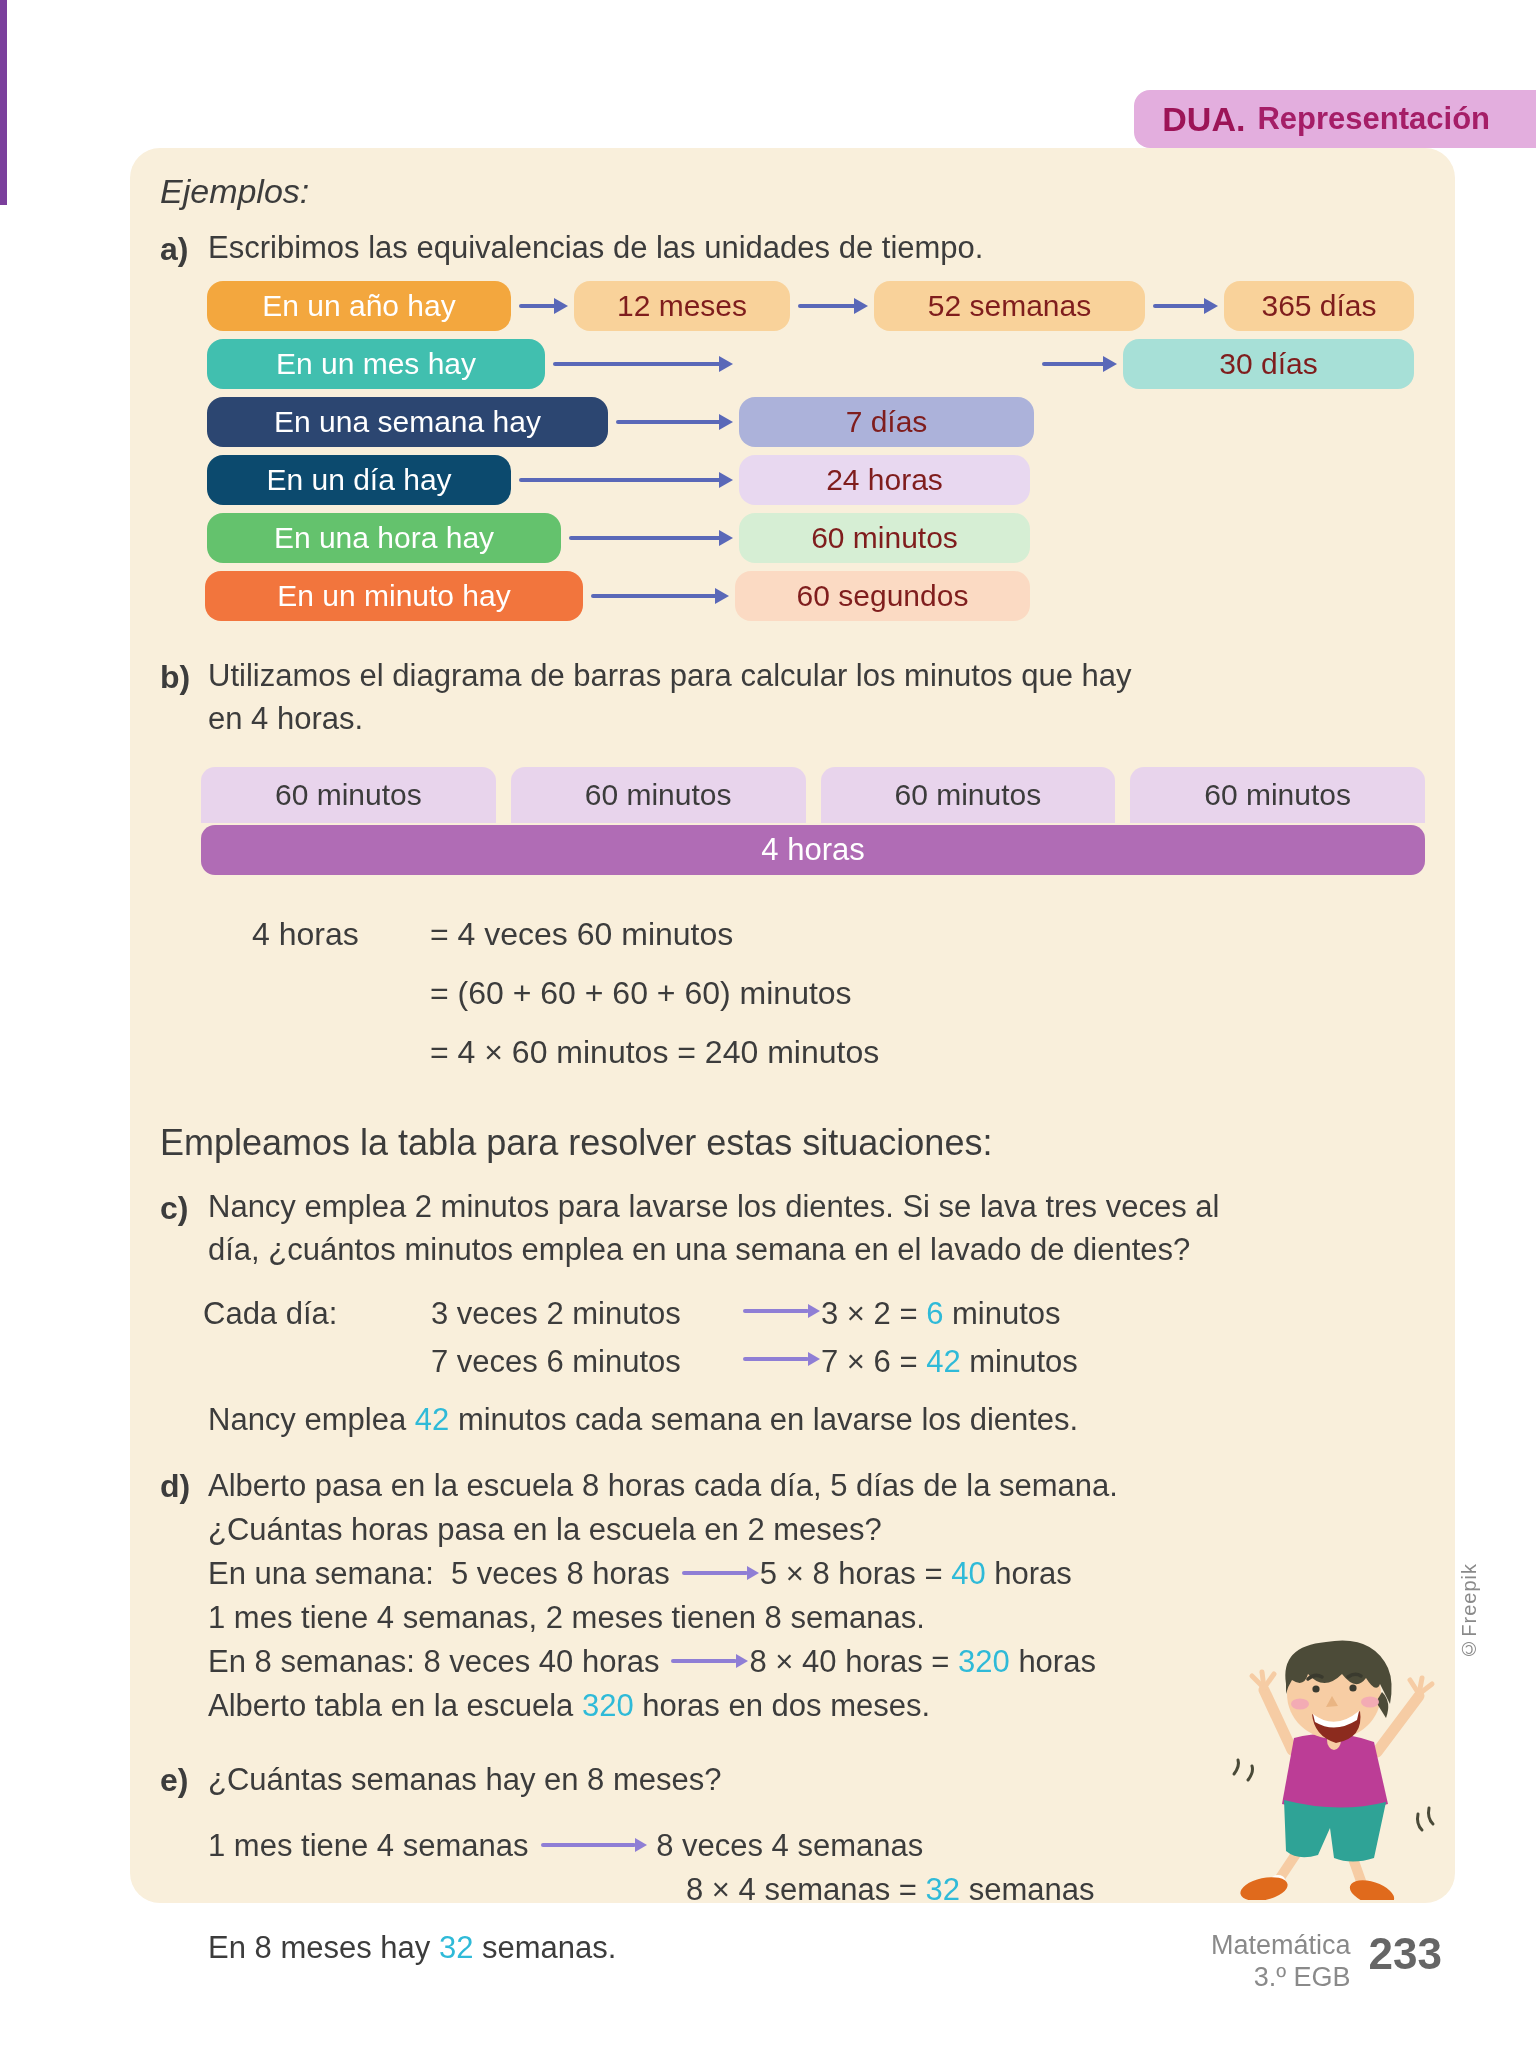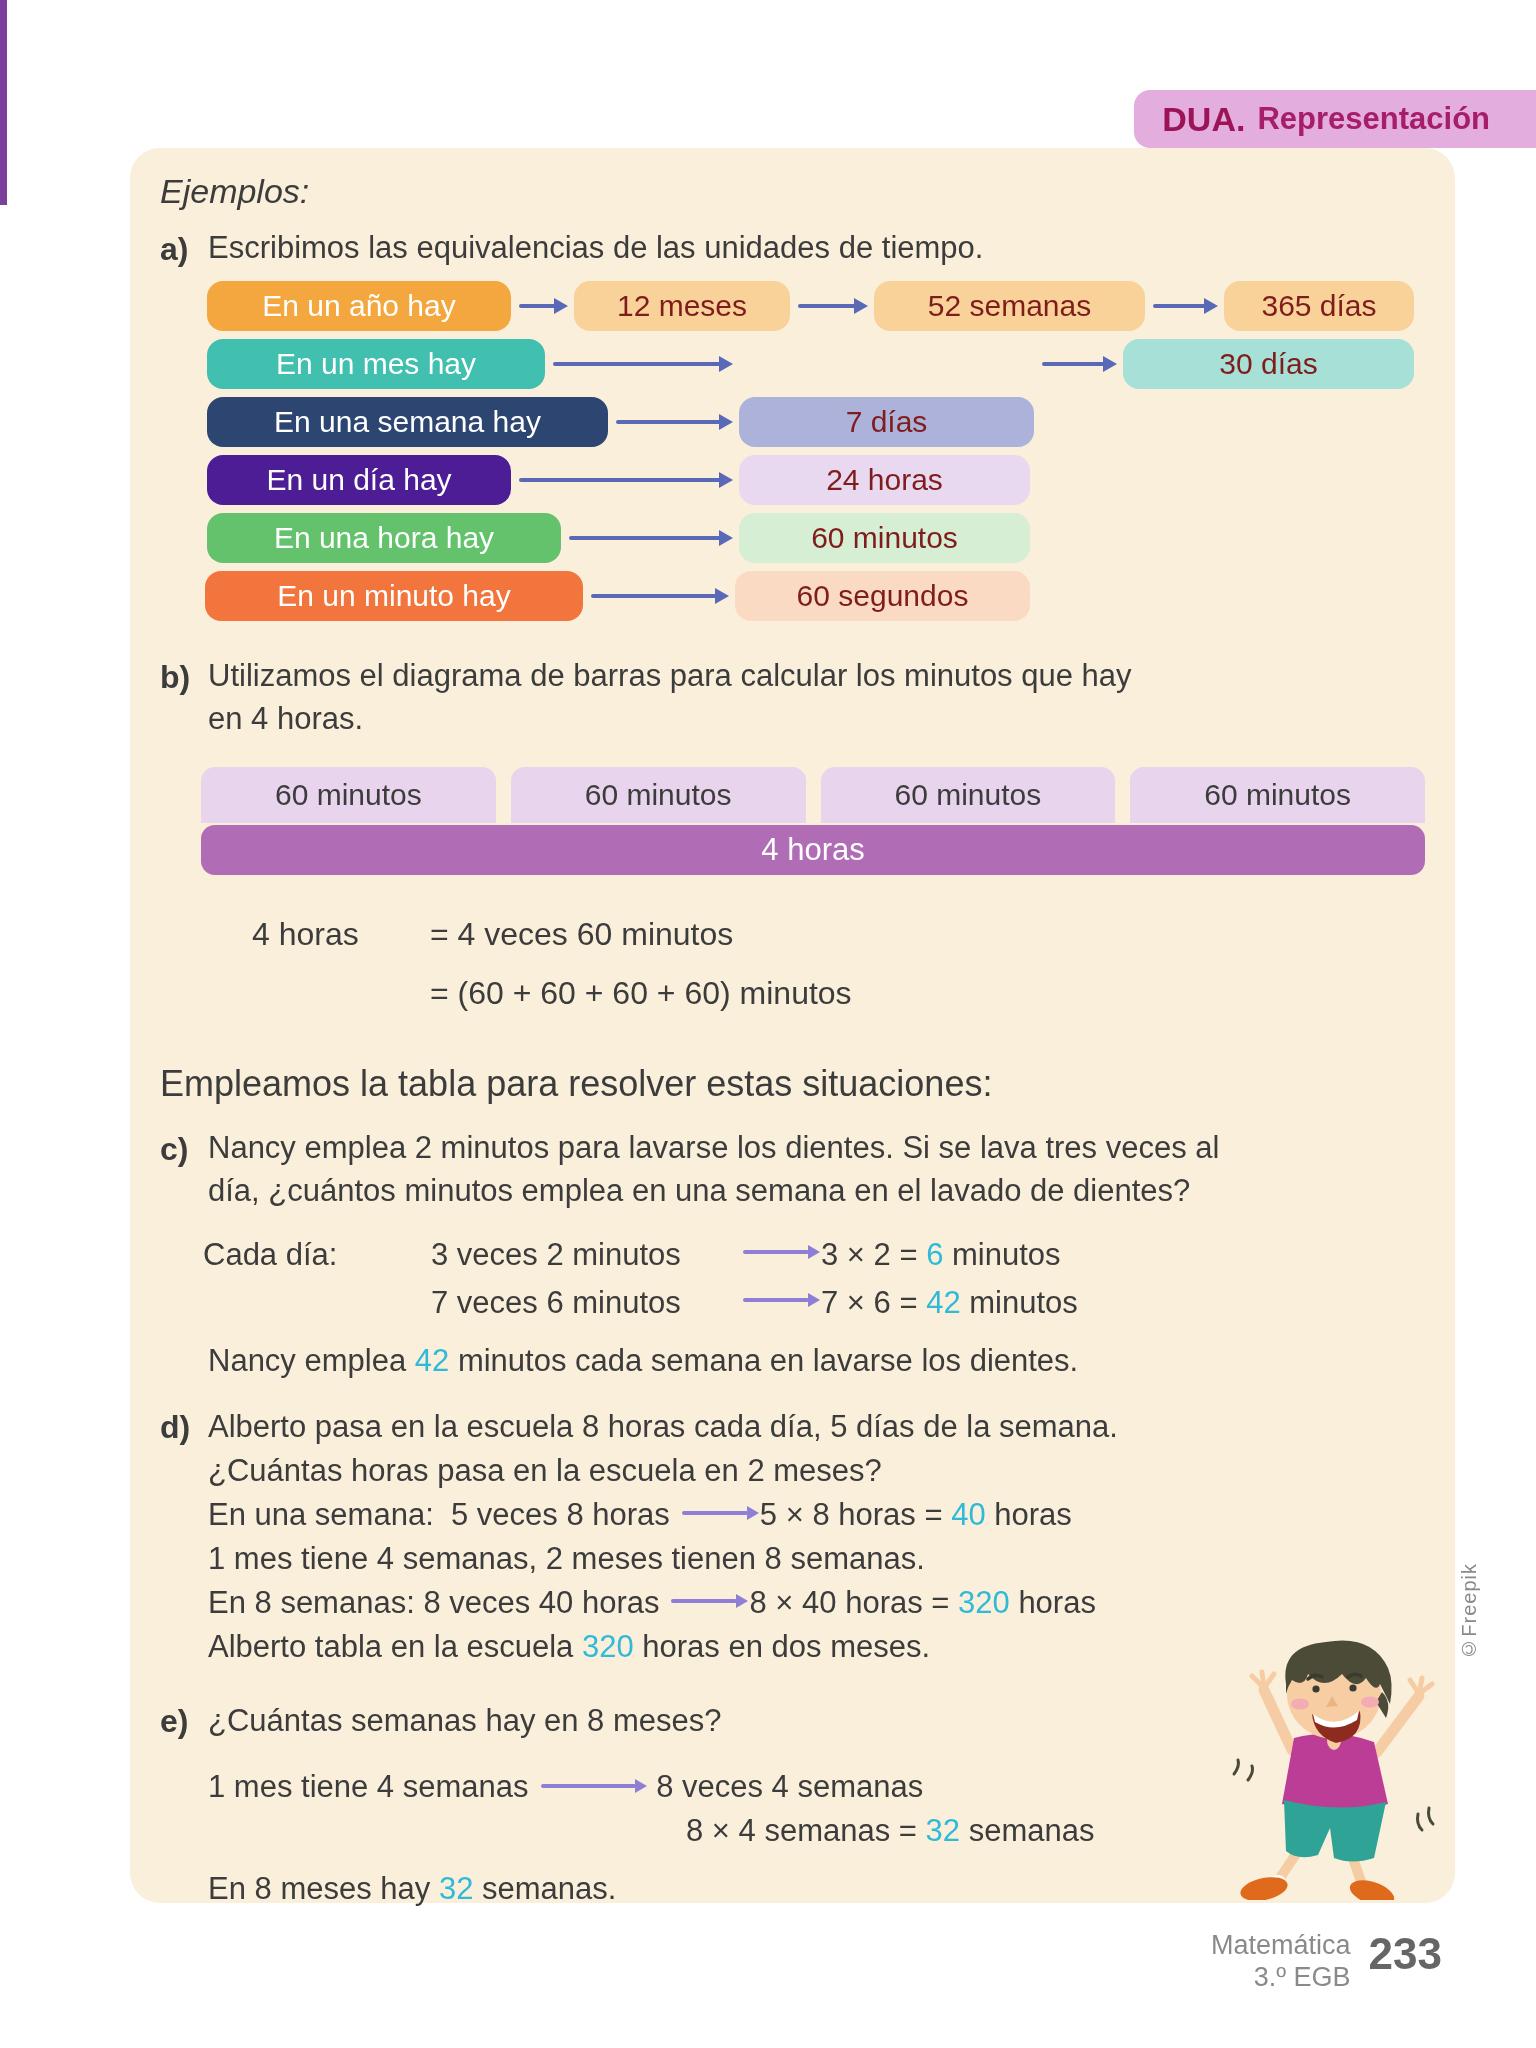--- a/index.html
+++ b/index.html
@@ -114,21 +114,21 @@
       <div class="pill tgt" style="left: 714px; top: 0px; width: 271px; background: rgb(249, 210, 154);">52 semanas</div>
       <div class="harrow" style="left: 993px; top: 23px; width: 53px; background: rgb(90, 104, 184); border-left-color: rgb(90, 104, 184); color: rgb(90, 104, 184);"></div>
       <div class="pill tgt" style="left: 1064px; top: 0px; width: 190px; background: rgb(249, 210, 154);">365 días</div>
       <div class="pill src" style="left: 47px; top: 58px; width: 338px; background: rgb(65, 191, 175);">En un mes hay</div>
       <div class="harrow" style="left: 393px; top: 81px; width: 168px; background: rgb(90, 104, 184); border-left-color: rgb(90, 104, 184); color: rgb(90, 104, 184);"></div>
       <div class="harrow" style="left: 882px; top: 81px; width: 63px; background: rgb(90, 104, 184); border-left-color: rgb(90, 104, 184); color: rgb(90, 104, 184);"></div>
       <div class="pill tgt" style="left: 963px; top: 58px; width: 291px; background: rgb(167, 224, 215);">30 días</div>
       <div class="pill src" style="left: 47px; top: 116px; width: 401px; background: rgb(44, 70, 113);">En una semana hay</div>
       <div class="harrow" style="left: 456px; top: 139px; width: 105px; background: rgb(90, 104, 184); border-left-color: rgb(90, 104, 184); color: rgb(90, 104, 184);"></div>
       <div class="pill tgt" style="left: 579px; top: 116px; width: 295px; background: rgb(172, 178, 218);">7 días</div>
-      <div class="pill src" style="left: 47px; top: 174px; width: 304px; background: #4c1d95;">En un día hay</div>
+      <div class="pill src" style="left: 47px; top: 174px; width: 304px; background: #0c4a6e;">En un día hay</div>
       <div class="harrow" style="left: 359px; top: 197px; width: 202px; background: rgb(90, 104, 184); border-left-color: rgb(90, 104, 184); color: rgb(90, 104, 184);"></div>
       <div class="pill tgt" style="left: 579px; top: 174px; width: 291px; background: rgb(232, 216, 240);">24 horas</div>
       <div class="pill src" style="left: 47px; top: 232px; width: 354px; background: rgb(100, 194, 109);">En una hora hay</div>
       <div class="harrow" style="left: 409px; top: 255px; width: 152px; background: rgb(90, 104, 184); border-left-color: rgb(90, 104, 184); color: rgb(90, 104, 184);"></div>
       <div class="pill tgt" style="left: 579px; top: 232px; width: 291px; background: rgb(214, 238, 212);">60 minutos</div>
       <div class="pill src" style="left: 45px; top: 290px; width: 378px; background: rgb(242, 117, 61);">En un minuto hay</div>
       <div class="harrow" style="left: 431px; top: 313px; width: 126px; background: rgb(90, 104, 184); border-left-color: rgb(90, 104, 184); color: rgb(90, 104, 184);"></div>
       <div class="pill tgt" style="left: 575px; top: 290px; width: 295px; background: rgb(251, 218, 195);">60 segundos</div>
     </div>
 
@@ -152,20 +152,24 @@
 
   <div class="eqs" id="equations">
       <div class="eqrow">
         <div class="eqlhs">4 horas</div>
         <div>= 4 veces 60 minutos</div>
       </div>
       <div class="eqrow">
         <div class="eqlhs"></div>
         <div>= (60 + 60 + 60 + 60) minutos</div>
       </div>
+      <div class="eqrow">
+        <div class="eqlhs"></div>
+        <div>= 4 × 60 minutos = 240 minutos</div>
+      </div>
     </div>
 
   <div class="tabla-line">Empleamos la tabla para resolver estas situaciones:</div>
 
   <div class="item mt22">
     <div class="marker">c)</div>
     <div class="itext">
         <div>Nancy emplea 2 minutos para lavarse los dientes. Si se lava tres veces al</div>
         <div>día, ¿cuántos minutos emplea en una semana en el lavado de dientes?</div>
       </div>

